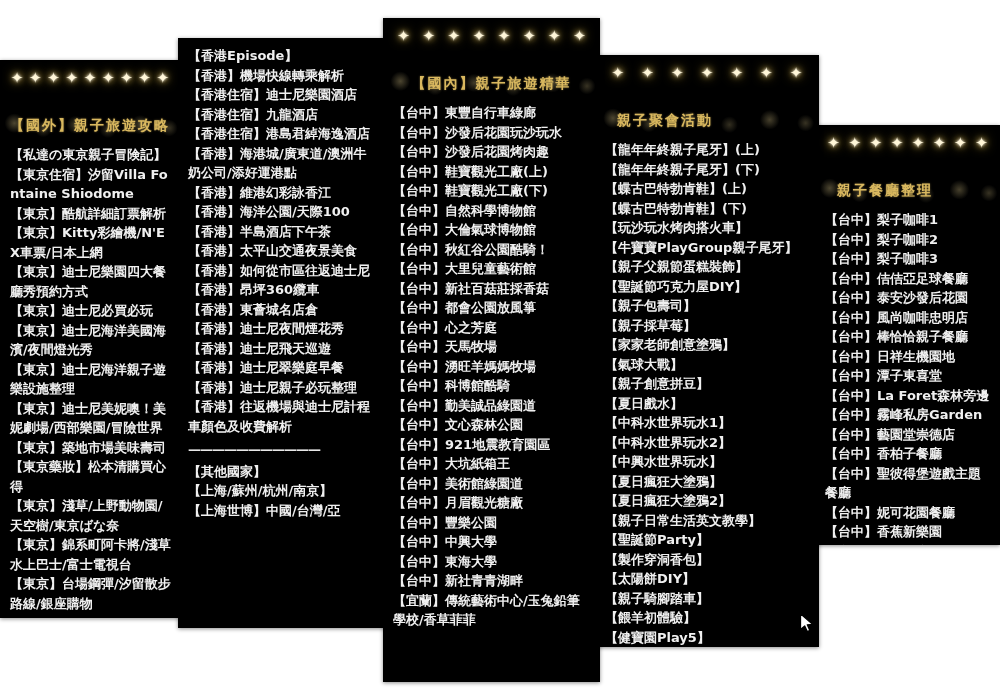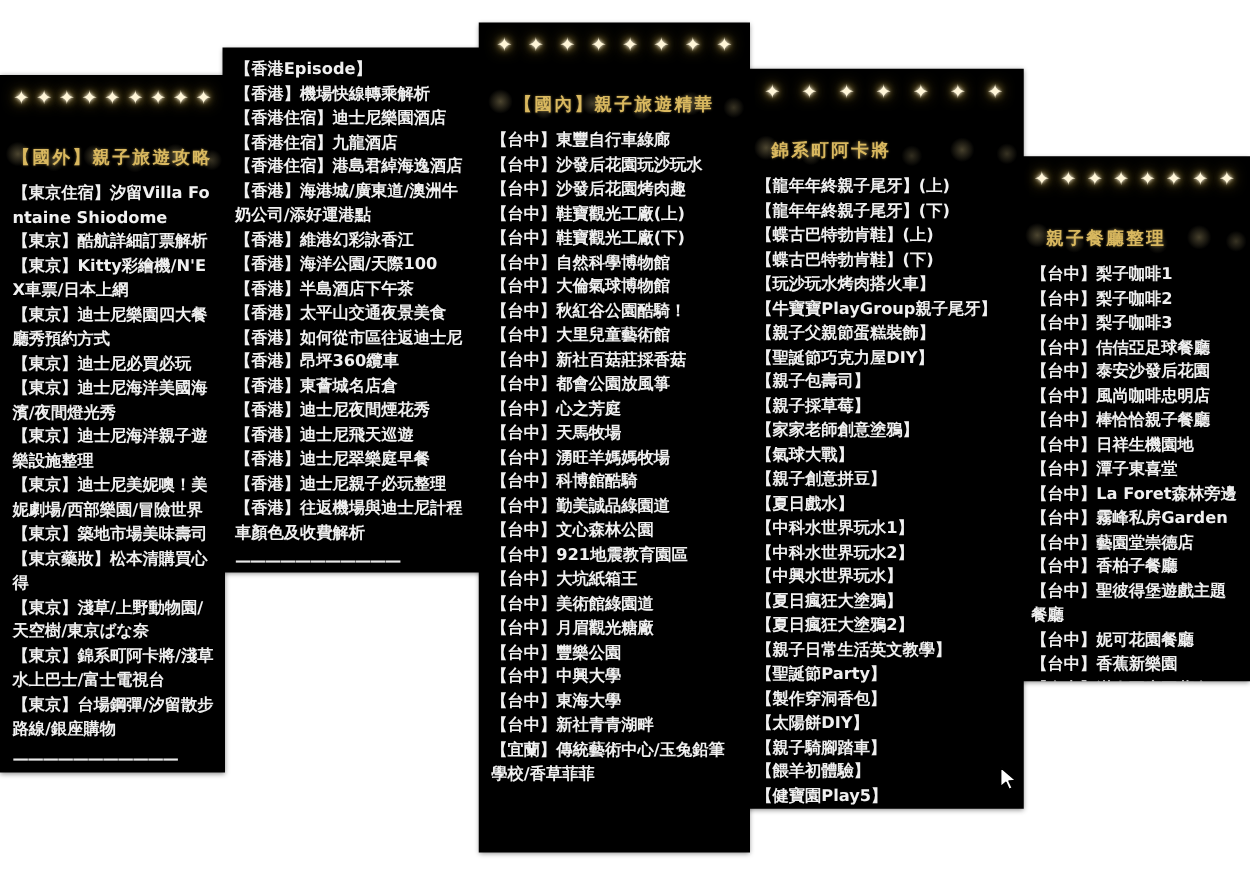--- a/index.html
+++ b/index.html
@@ -11,21 +11,21 @@
   .stage{position:absolute;inset:0;}
   .panel{
     position:absolute;
     background:#000000;
     box-shadow:0 1px 4px rgba(0,0,0,.45);
     overflow:hidden;
     box-sizing:border-box;
   }
   
   .panel.p1{left:0;   top:60;  width:180px;height:558px;z-index:3;top:60px;}
-  .panel.p2{left:178px;top:38px; width:208px;height:420px;z-index:2;}
+  .panel.p2{left:178px;top:38px; width:208px;height:590px;z-index:2;}
   .panel.p3{left:383px;top:18px; width:217px;height:664px;z-index:5;}
   .panel.p4{left:595px;top:55px; width:224px;height:592px;z-index:4;}
   .panel.p5{left:815px;top:125px;width:185px;height:420px;z-index:1;}
 
   .panel-head{position:relative;padding:6px 8px 2px 8px;}
   
   .glow-bg{
     background-image:
       radial-gradient(circle 14px at 8%  78%, rgba(255,232,160,.30), transparent 70%),
       radial-gradient(circle 12px at 24% 85%, rgba(255,232,160,.22), transparent 70%),
@@ -88,20 +88,21 @@
           <span class="light">✦</span>
           <span class="light">✦</span>
           <span class="light">✦</span>
           <span class="light">✦</span>
           <span class="light">✦</span>
         </div>
       <div class="panel-title title-center">【國外】親子旅遊攻略</div>
     </div>
     <div class="items">
 
+    <div class="item">【私達の東京親子冒険記】</div>
         <div class="item">【東京住宿】汐留Villa Fontaine Shiodome</div>
         <div class="item">【東京】酷航詳細訂票解析</div>
         <div class="item">【東京】Kitty彩繪機/N'EX車票/日本上網</div>
         <div class="item">【東京】迪士尼樂園四大餐廳秀預約方式</div>
         <div class="item">【東京】迪士尼必買必玩</div>
         <div class="item">【東京】迪士尼海洋美國海濱/夜間燈光秀</div>
         <div class="item">【東京】迪士尼海洋親子遊樂設施整理</div>
         <div class="item">【東京】迪士尼美妮噢！美妮劇場/西部樂園/冒險世界</div>
         <div class="item">【東京】築地市場美味壽司</div>
         <div class="item">【東京藥妝】松本清購買心得</div>
@@ -189,21 +190,21 @@
     <div class="panel-head glow-bg">
       <div class="lights">
           <span class="light">✦</span>
           <span class="light">✦</span>
           <span class="light">✦</span>
           <span class="light">✦</span>
           <span class="light">✦</span>
           <span class="light">✦</span>
           <span class="light">✦</span>
         </div>
-      <div class="panel-title title-left">錦系町阿卡將</div>
+      <div class="panel-title title-left">親子聚會活動</div>
     </div>
     <div class="items">
 
     <div class="item">【龍年年終親子尾牙】(上)</div>
         <div class="item">【龍年年終親子尾牙】(下)</div>
         <div class="item">【蝶古巴特勃肯鞋】(上)</div>
         <div class="item">【蝶古巴特勃肯鞋】(下)</div>
         <div class="item">【玩沙玩水烤肉搭火車】</div>
         <div class="item">【牛寶寶PlayGroup親子尾牙】</div>
         <div class="item">【親子父親節蛋糕裝飾】</div>

